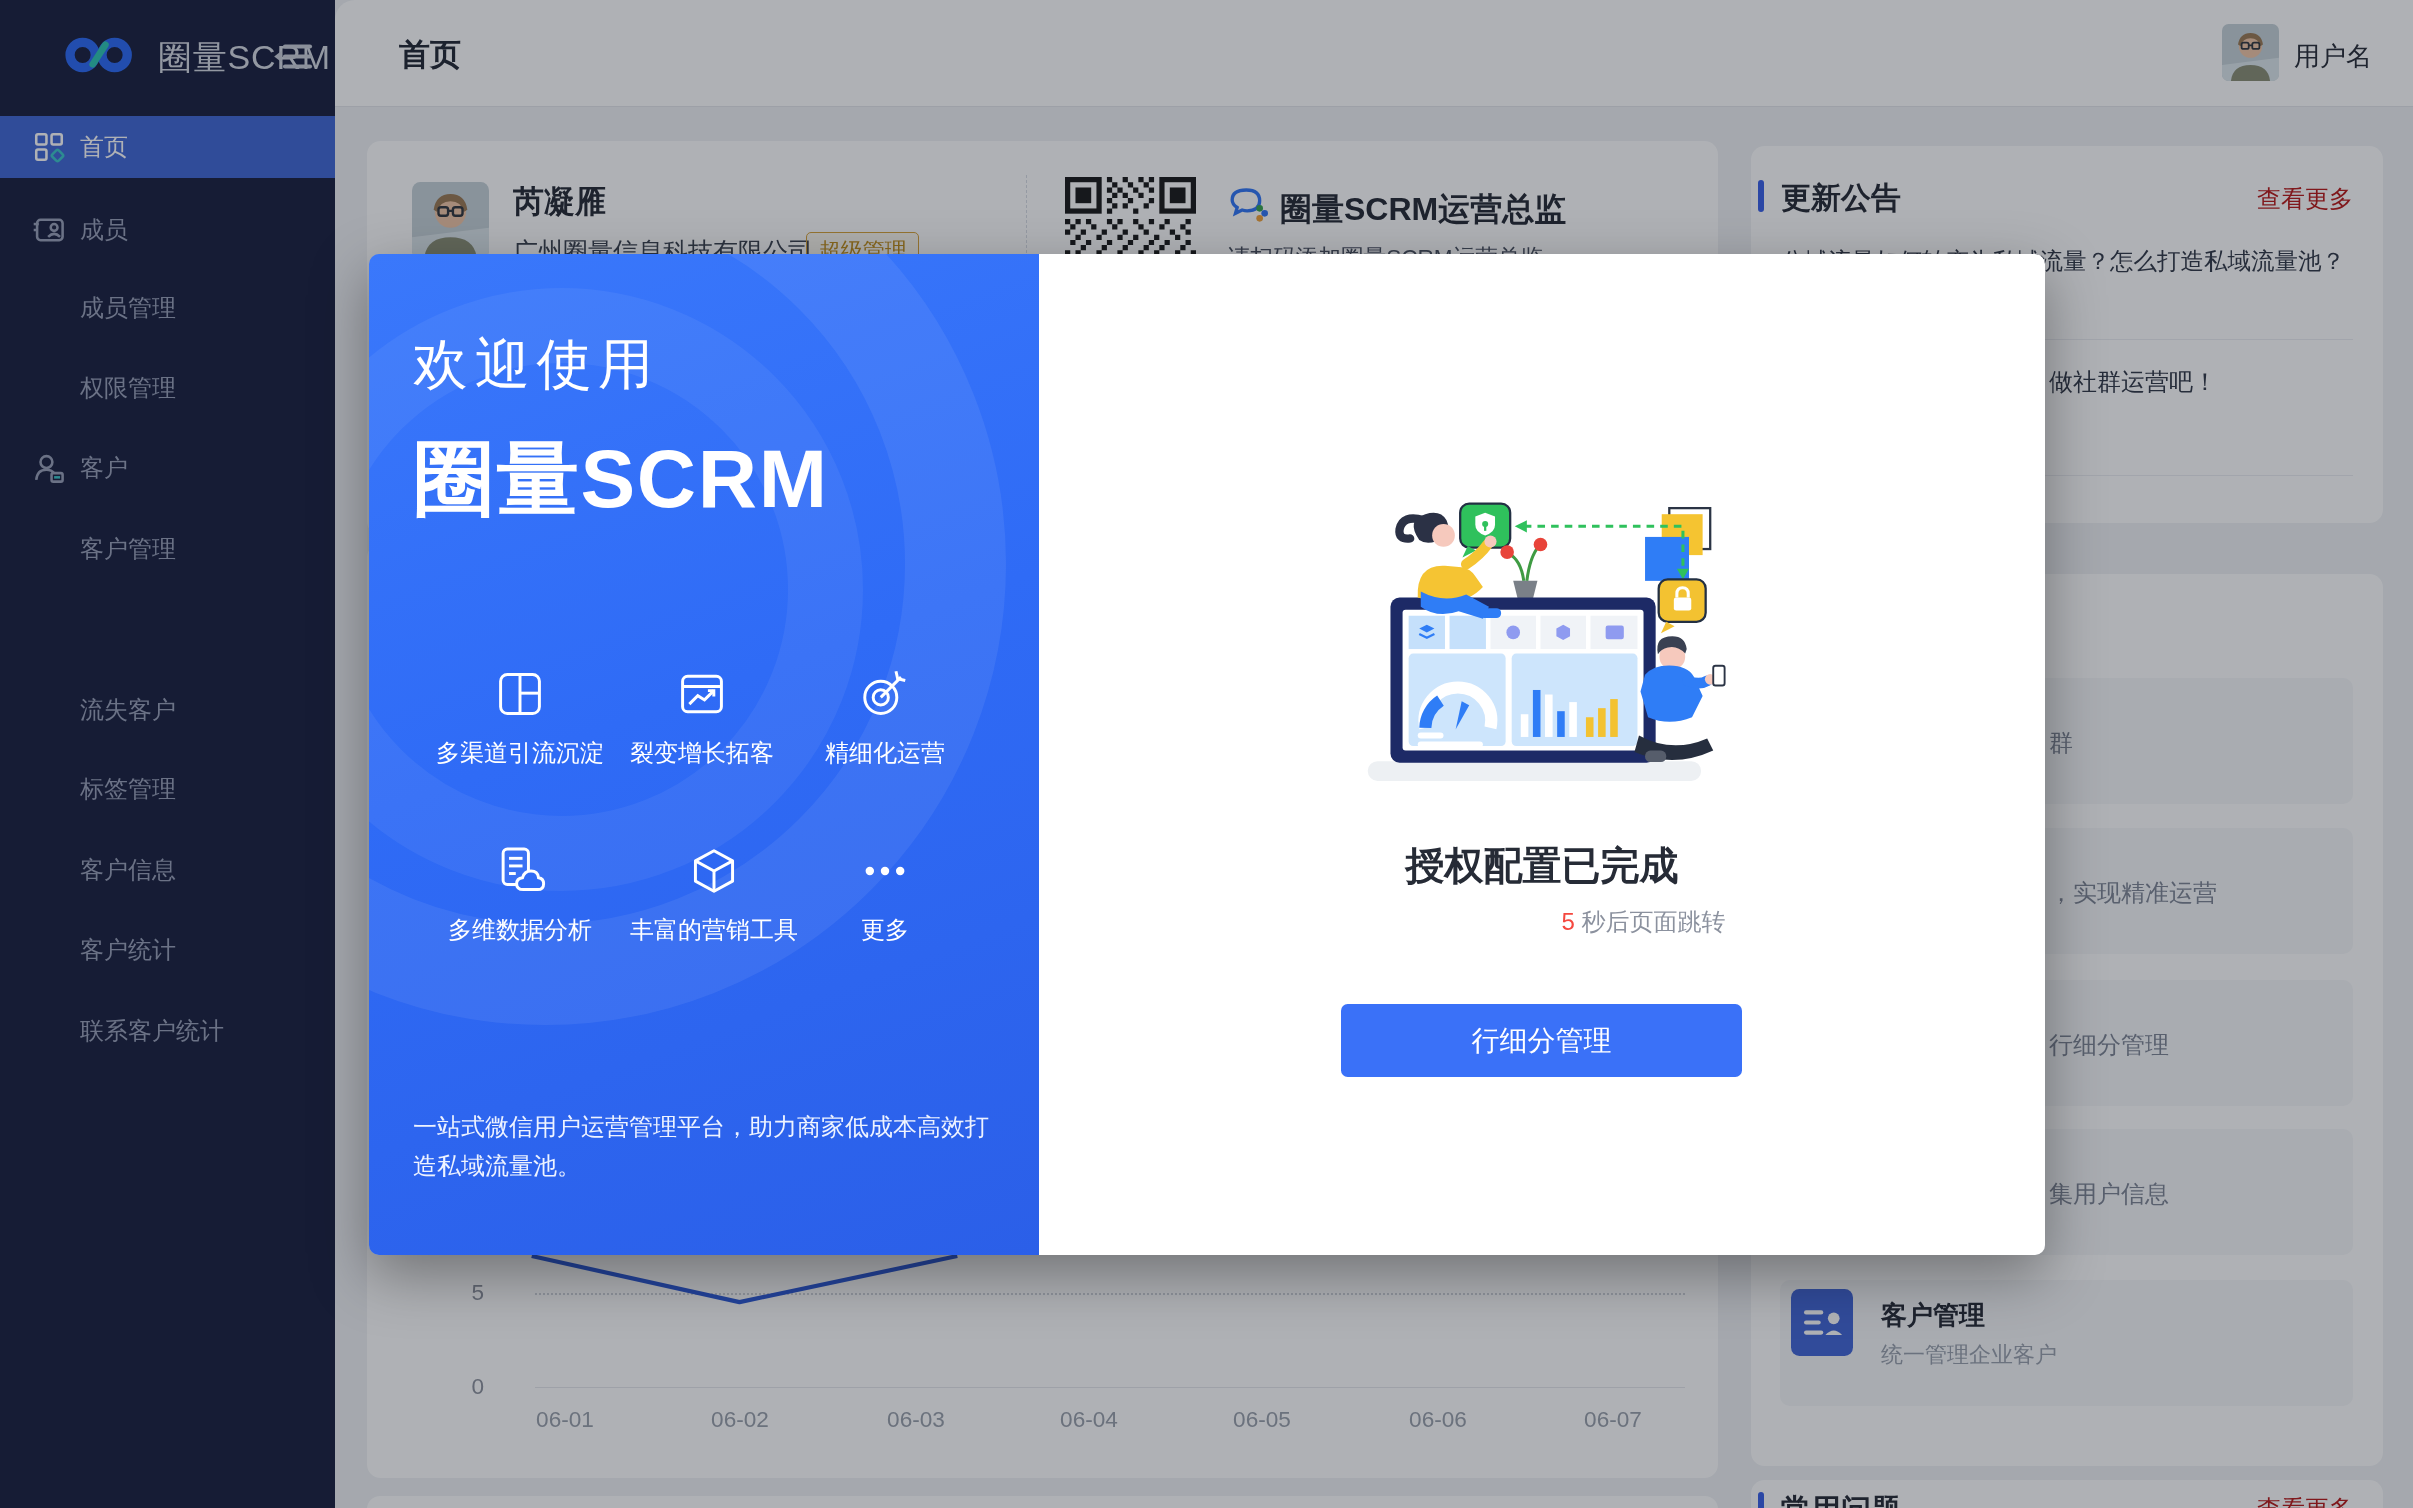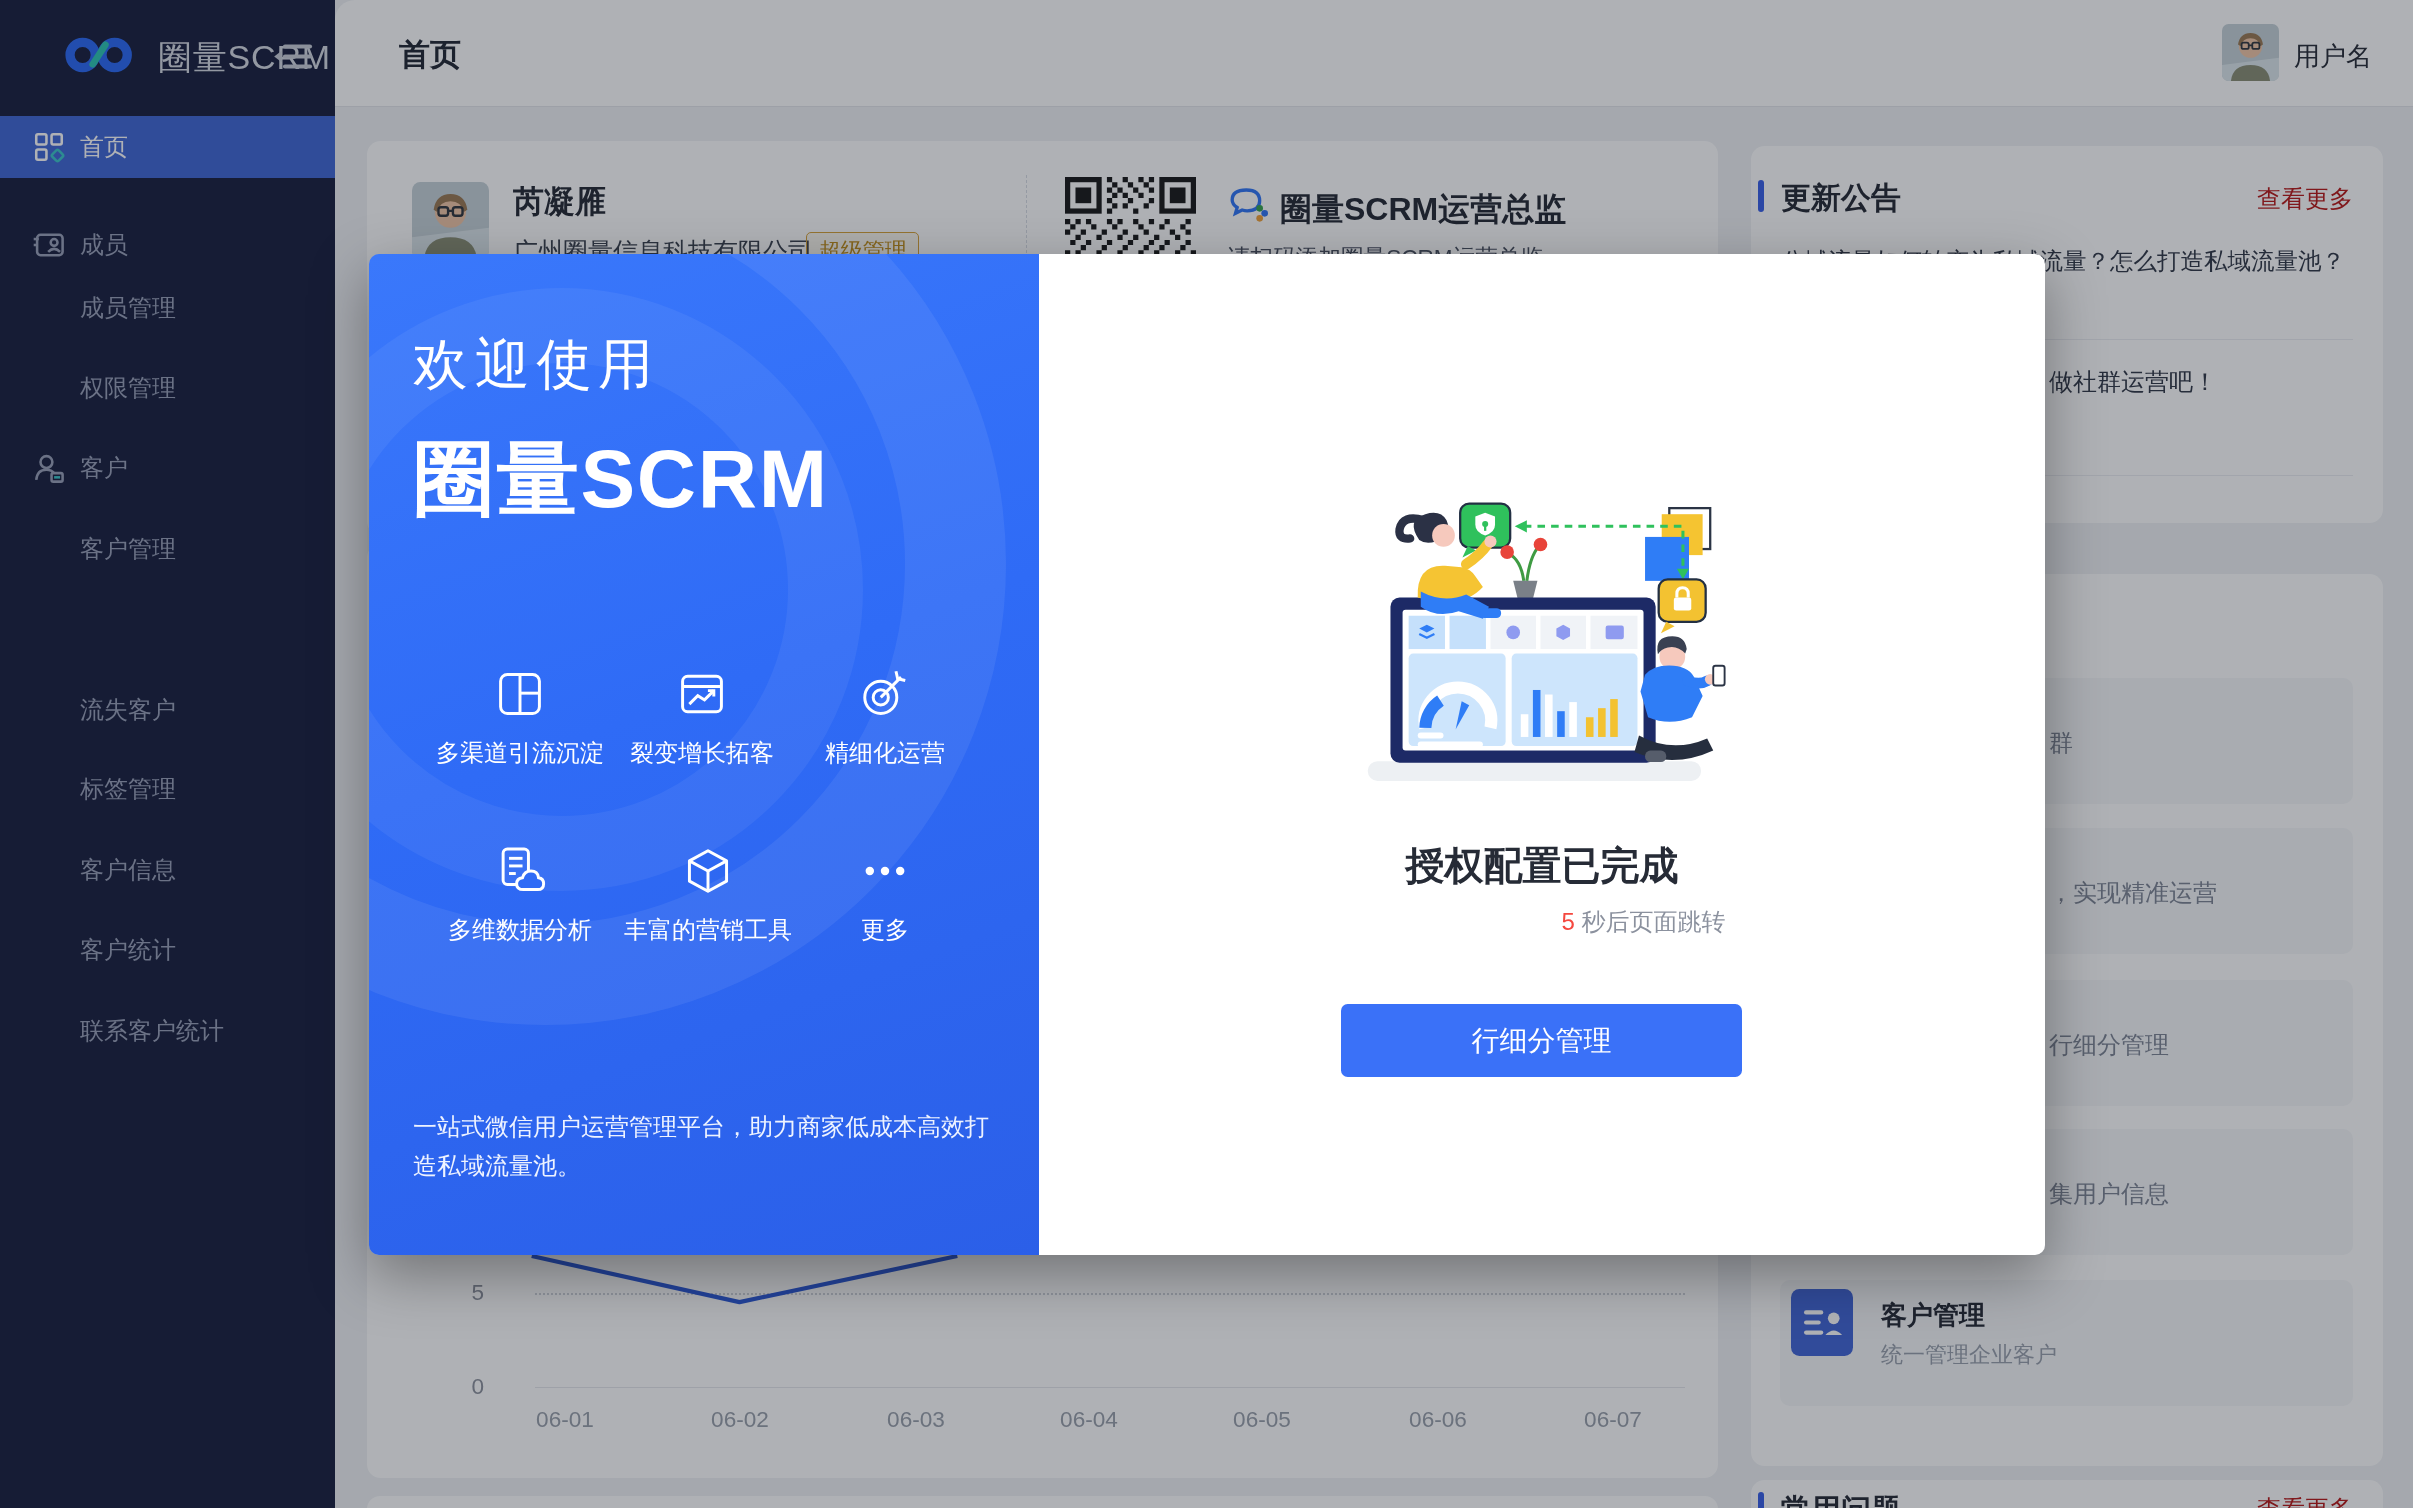--- a/index.html
+++ b/index.html
@@ -116,21 +116,21 @@
         <svg width="34" height="34" viewBox="0 0 40 40" fill="none" stroke="#ffffff" stroke-width="3">
           <rect x="5" y="5" width="12" height="12" rx="2"></rect>
             <rect x="23" y="5" width="12" height="12" rx="2"></rect>
             <rect x="5" y="23" width="12" height="12" rx="2"></rect>
           <rect x="24.8" y="24.8" width="10.5" height="10.5" rx="2" transform="rotate(45 30 30)" stroke="#3ec6c9"></rect>
         </svg>
       </span>
       <span class="lbl">首页</span>
     </div>
 
-    <div class="m-item" style="top:214px">
+    <div class="m-item" style="top:199px">
       <span class="mi">
         <svg width="34" height="34" viewBox="0 0 40 40" fill="none" stroke="#9aa1b9" stroke-width="3">
           <rect x="6" y="8" width="30" height="24" rx="4"></rect>
             <circle cx="26" cy="17" r="4"></circle>
             <path d="M19 28 q7-7 14 0"></path>
           <line x1="2" y1="13" x2="8" y2="13"></line>
             <line x1="2" y1="20" x2="7" y2="20"></line>
         </svg>
       </span>
       <span class="lbl">成员</span>
@@ -358,21 +358,21 @@
           <svg width="54" height="54" viewBox="0 0 64 64" fill="none" stroke="#fff" stroke-width="3.5" style="margin:0 auto">
             <rect x="12" y="6" width="30" height="42" rx="5"></rect>
               <line x1="19" y1="17" x2="35" y2="17"></line>
               <line x1="19" y1="26" x2="35" y2="26"></line>
               <line x1="19" y1="35" x2="27" y2="35"></line>
             <path d="M36 54 q-8 0-8-7 q0-6 7-7 q2-8 10-8 q8 0 9 8 q6 1 6 7 q0 7-7 7 z" fill="#2f6bf6" stroke="#fff"></path>
           </svg>
         </div>
         <span class="flbl">多维数据分析</span>
       </div>
-      <div class="fcell" style="left:247px; top:590px">
+      <div class="fcell" style="left:253px; top:590px">
         <div class="fico">
           <svg width="54" height="54" viewBox="0 0 64 64" fill="none" stroke="#fff" stroke-width="3.5" stroke-linejoin="round" style="margin:0 auto">
             <path d="M32 8 L54 20 V44 L32 56 L10 44 V20 Z"></path>
               <path d="M10 20 L32 32 L54 20"></path>
               <line x1="32" y1="32" x2="32" y2="56"></line>
           </svg>
         </div>
         <span class="flbl">丰富的营销工具</span>
       </div>
       <div class="fcell" style="left:424px; top:590px">

